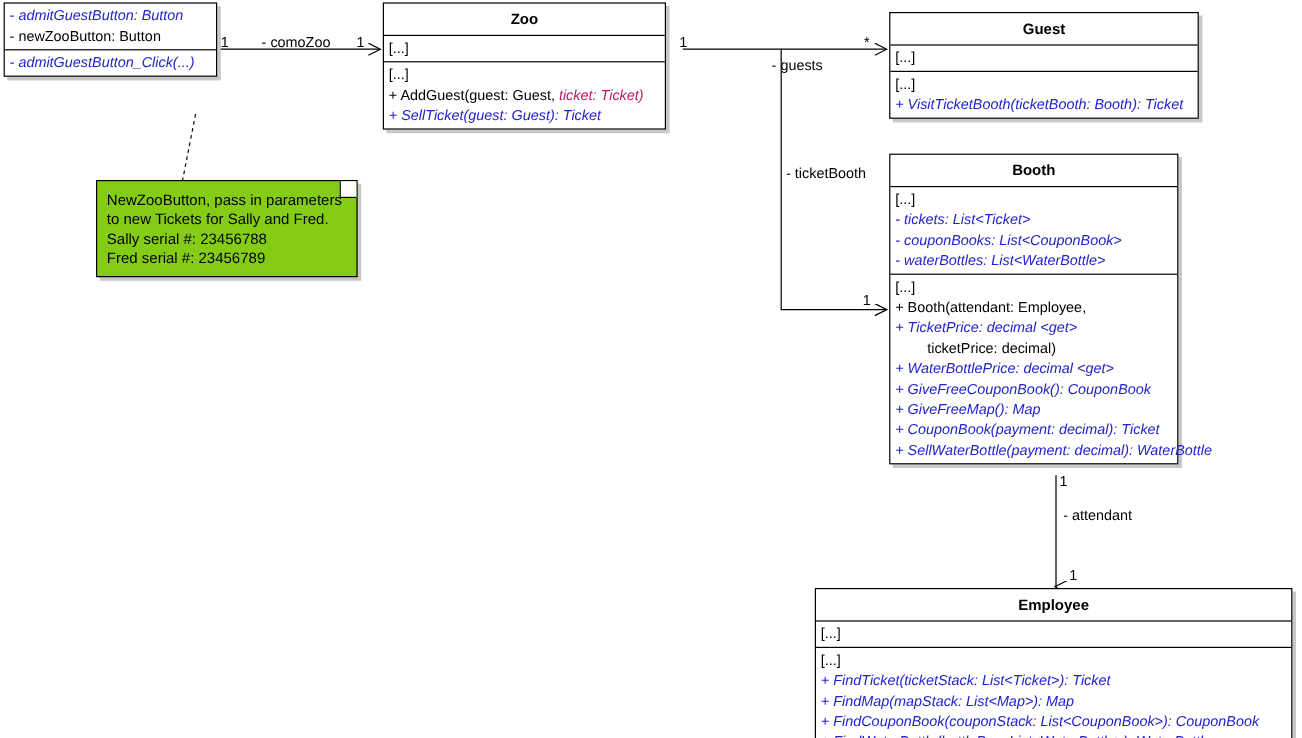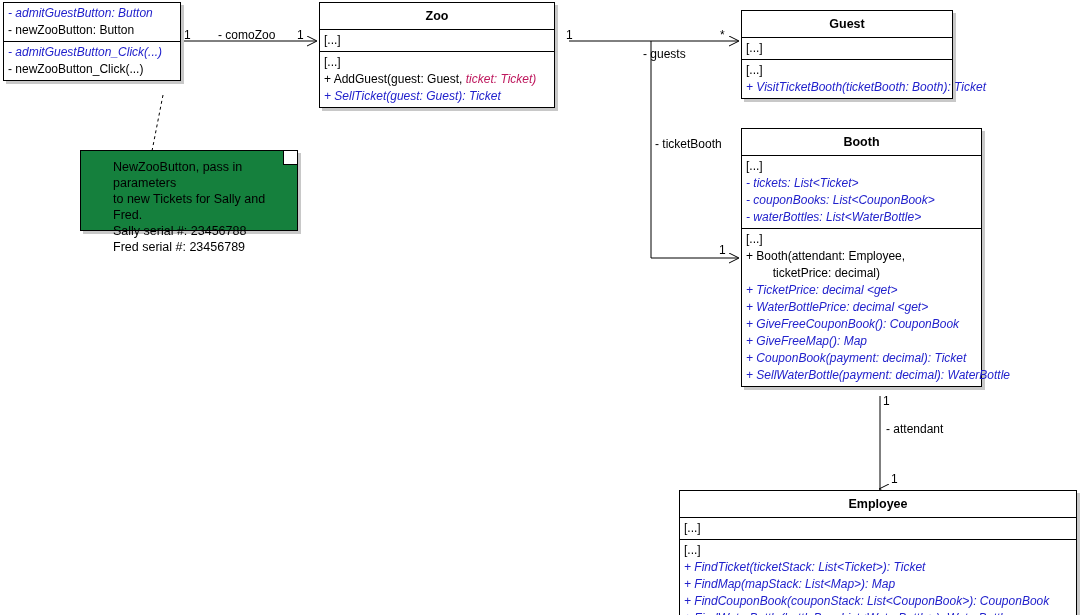--- a/index.html
+++ b/index.html
@@ -54,26 +54,25 @@
     font-size: 12px;
     color: #000000;
   }
   .member.m-blue { color: #2222cc; font-style: italic; }
   .member.m-black { color: #000000; font-style: normal; }
   .member .tail-italic { font-style: italic; color: #be185d; }
 
   
   .uml-note {
     position: absolute;
-    background: #15803d;
+    background: #84cc16;
     border: 1px solid #000000;
     box-sizing: border-box;
     box-shadow: 3px 3px 0 0 #c8c8c8;
     z-index: 6;
-    padding-left: 24px;
   }
   .note-fold {
     position: absolute;
     top: 0; right: 0;
     width: 14px; height: 14px;
     background: #ffffff;
     border-left: 1px solid #000000;
     border-bottom: 1px solid #000000;
     box-sizing: border-box;
   }
@@ -144,37 +143,36 @@
   <div class="edge-label" style="left:886px; top:422px;">- attendant</div>
   <div class="edge-label" style="left:891px; top:472px;">1</div>
 
   <div class="uml-class" style="left:3px; top:2px; width:178px;">
     <div class="cls-compartment">
       <div class="member m-blue">- admitGuestButton: Button</div>
       <div class="member m-black">- newZooButton: Button</div>
     </div>
     <div class="cls-compartment last">
       <div class="member m-blue">- admitGuestButton_Click(...)</div>
-      <div class="member m-black">- newZooButton_Click(...)</div>
     </div>
   </div>
 
   <div class="uml-class" style="left:319px; top:2px; width:236px;">
     <div class="cls-title">Zoo</div>
     <div class="cls-compartment">
       <div class="member m-black">[...]</div>
     </div>
     <div class="cls-compartment last">
       <div class="member m-black">[...]</div>
       <div class="member m-black"><span>+ AddGuest(guest: Guest, </span><span class="tail-italic">ticket: Ticket)</span></div>
       <div class="member m-blue">+ SellTicket(guest: Guest): Ticket</div>
     </div>
   </div>
 
-  <div class="uml-class" style="left:741px; top:10px; width:212px;">
+  <div class="uml-class" style="left:741px; top:10px; width:258px;">
     <div class="cls-title">Guest</div>
     <div class="cls-compartment">
       <div class="member m-black">[...]</div>
     </div>
     <div class="cls-compartment last">
       <div class="member m-black">[...]</div>
       <div class="member m-blue">+ VisitTicketBooth(ticketBooth: Booth): Ticket</div>
     </div>
   </div>
 
@@ -182,22 +180,22 @@
     <div class="cls-title">Booth</div>
     <div class="cls-compartment">
       <div class="member m-black">[...]</div>
       <div class="member m-blue">- tickets: List&lt;Ticket&gt;</div>
       <div class="member m-blue">- couponBooks: List&lt;CouponBook&gt;</div>
       <div class="member m-blue">- waterBottles: List&lt;WaterBottle&gt;</div>
     </div>
     <div class="cls-compartment last">
       <div class="member m-black">[...]</div>
       <div class="member m-black">+ Booth(attendant: Employee,</div>
+      <div class="member m-blue">+ TicketPrice: decimal &lt;get&gt;</div>
       <div class="member m-black">        ticketPrice: decimal)</div>
-      <div class="member m-blue">+ TicketPrice: decimal &lt;get&gt;</div>
       <div class="member m-blue">+ WaterBottlePrice: decimal &lt;get&gt;</div>
       <div class="member m-blue">+ GiveFreeCouponBook(): CouponBook</div>
       <div class="member m-blue">+ GiveFreeMap(): Map</div>
       <div class="member m-blue">+ CouponBook(payment: decimal): Ticket</div>
       <div class="member m-blue">+ SellWaterBottle(payment: decimal): WaterBottle</div>
     </div>
   </div>
 
   <div class="uml-class" style="left:679px; top:490px; width:398px;">
     <div class="cls-title">Employee</div>

